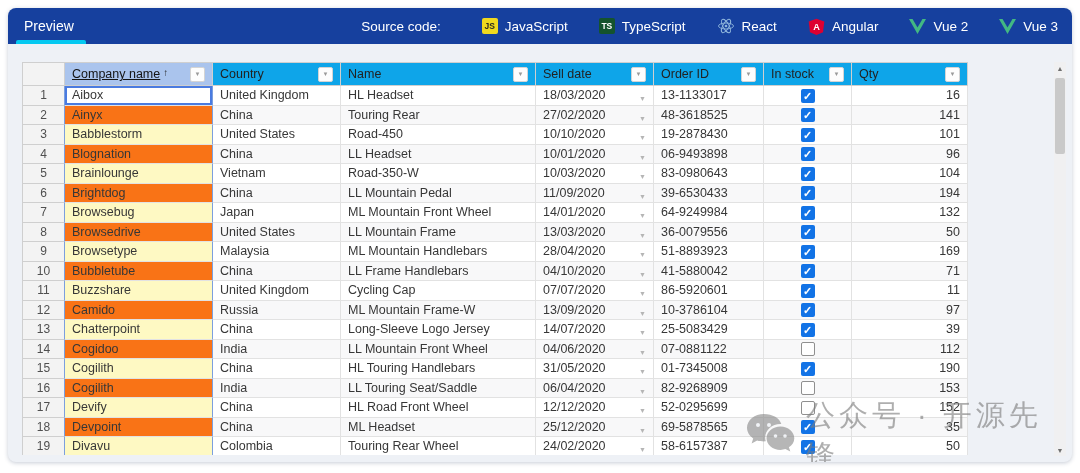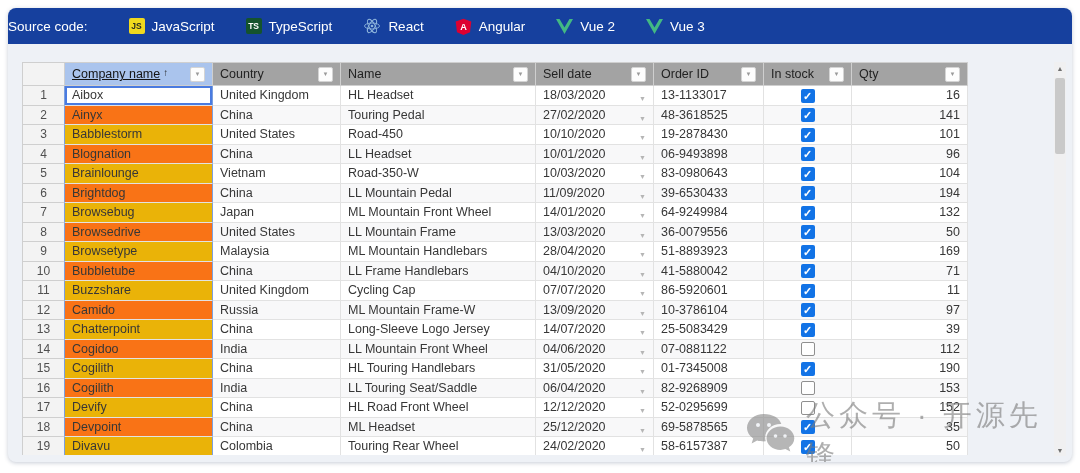--- a/index.html
+++ b/index.html
@@ -15,32 +15,32 @@
   .fw-item { display:flex; align-items:center; gap:7px; margin-left:23px; cursor:pointer; white-space:nowrap;padding-left:8px; }
   .badge { width:16px; height:16px; border-radius:2px; display:flex; align-items:center; justify-content:center;
            font-size:8.5px; font-weight:bold; }
   .fw-item svg { display:block; }
   
   .grid-wrap { position:absolute; left:14px; top:54px; width:946px; height:393px; overflow:hidden; }
   table { border-collapse:separate; border-spacing:0; table-layout:fixed; width:945px;
           border-top:1px solid #cfcfcf; border-left:1px solid #cfcfcf; font-size:12.5px; color:#373737; }
   th, td { height:19.5px; padding:0 7px; border-right:1px solid #e2e2e2; border-bottom:1px solid #e2e2e2;
            white-space:nowrap; overflow:hidden; text-align:left; font-weight:normal; vertical-align:middle; }
-  thead th { height:23px; background:#a3a3a3; border-right-color:#cfcfcf; border-bottom-color:#cfcfcf; color:#222; }
+  thead th { height:23px; background:#0ea5e9; border-right-color:#cfcfcf; border-bottom-color:#cfcfcf; color:#222; }
   th .hcell { display:flex; align-items:center; justify-content:space-between; gap:4px; }
   .dd-btn { flex:0 0 auto; width:15px; height:15px; background:#fdfdfd; border:1px solid #d4d4d4; border-radius:2px;
             display:flex; align-items:center; justify-content:center; font-size:6px; color:#9a9a9a; cursor:pointer; }
   th.sorted { background:#aac4ed; }
   th.sorted .col-label { text-decoration:underline; color:#141414;text-align:right; }
   .sort-arrow { font-size:10px; color:#222; margin-left:3px; position:relative; top:-2px; }
   td.rownum, th.corner { background:#f3f3f3; text-align:center; color:#4f4f4f; font-size:12px;
              border-right-color:#cfcfcf; border-bottom-color:#cfcfcf; }
   tr.even td.plain { background:#f8f8f9; }
   tr.odd  td.plain { background:#ffffff; }
-  td.company { background:#eab308; }
+  td.company { background:#fef9c3; }
   tr.even td.company { background:#f97316; }
   td.company { border-right-color:#7b9fde; }
   td.rownum { border-right-color:#7b9fde; }
   td.active-cell { background:#fff !important; box-shadow:inset 0 0 0 2px var(--sel-blue); }
   td.datecell .dcell { display:flex; align-items:flex-end; justify-content:space-between; }
   .date-arrow { font-size:7px; color:#b5b5b5; }
   td.qty { text-align:right; }
   td.stock { text-align:center; }
   .cb { display:inline-block; width:14px; height:14px; border-radius:2px; vertical-align:middle; cursor:pointer; }
   .cb.checked { background:var(--cb-blue); color:#fff; font-size:11px; line-height:14px; font-weight:bold; text-align:center; }
@@ -56,20 +56,24 @@
   .watermark { position:absolute; left:736px; top:388px; display:flex; align-items:center; gap:10px;
                opacity:.62; pointer-events:none; z-index:5; }
   .watermark .wm-text { font-size:29px; color:#7d7d7d; letter-spacing:4px; font-family:"Liberation Sans",sans-serif; }
 </style>
 </head>
 <body>
 
 <div class="card">
 
   <div class="topbar">
+    <div class="preview-tab">
+      <span>Preview</span>
+      <span class="tab-underline"></span>
+    </div>
     <div class="frameworks">
       <span class="src-label">Source code:</span>
 
     <span class="fw-item">
           <span>
             <span class="badge" style="background:#f0d91e;color:#2c2c20">JS</span>
           </span>
           <span>JavaScript</span>
         </span>
         <span class="fw-item">
@@ -193,21 +197,21 @@
               </span>
             </td>
             <td class="plain">13-1133017</td>
             <td class="plain stock"><span class="cb checked">✓</span></td>
             <td class="plain qty">16</td>
           </tr>
           <tr class="even">
             <td class="rownum">2</td>
             <td class="company">Ainyx</td>
             <td class="plain">China</td>
-            <td class="plain">Touring Pedal</td>
+            <td class="plain">Touring Rear</td>
             <td class="plain datecell">
               <span class="dcell">
                 <span>27/02/2020</span>
                 <span class="date-arrow">▼</span>
               </span>
             </td>
             <td class="plain">48-3618525</td>
             <td class="plain stock"><span class="cb checked">✓</span></td>
             <td class="plain qty">141</td>
           </tr>

